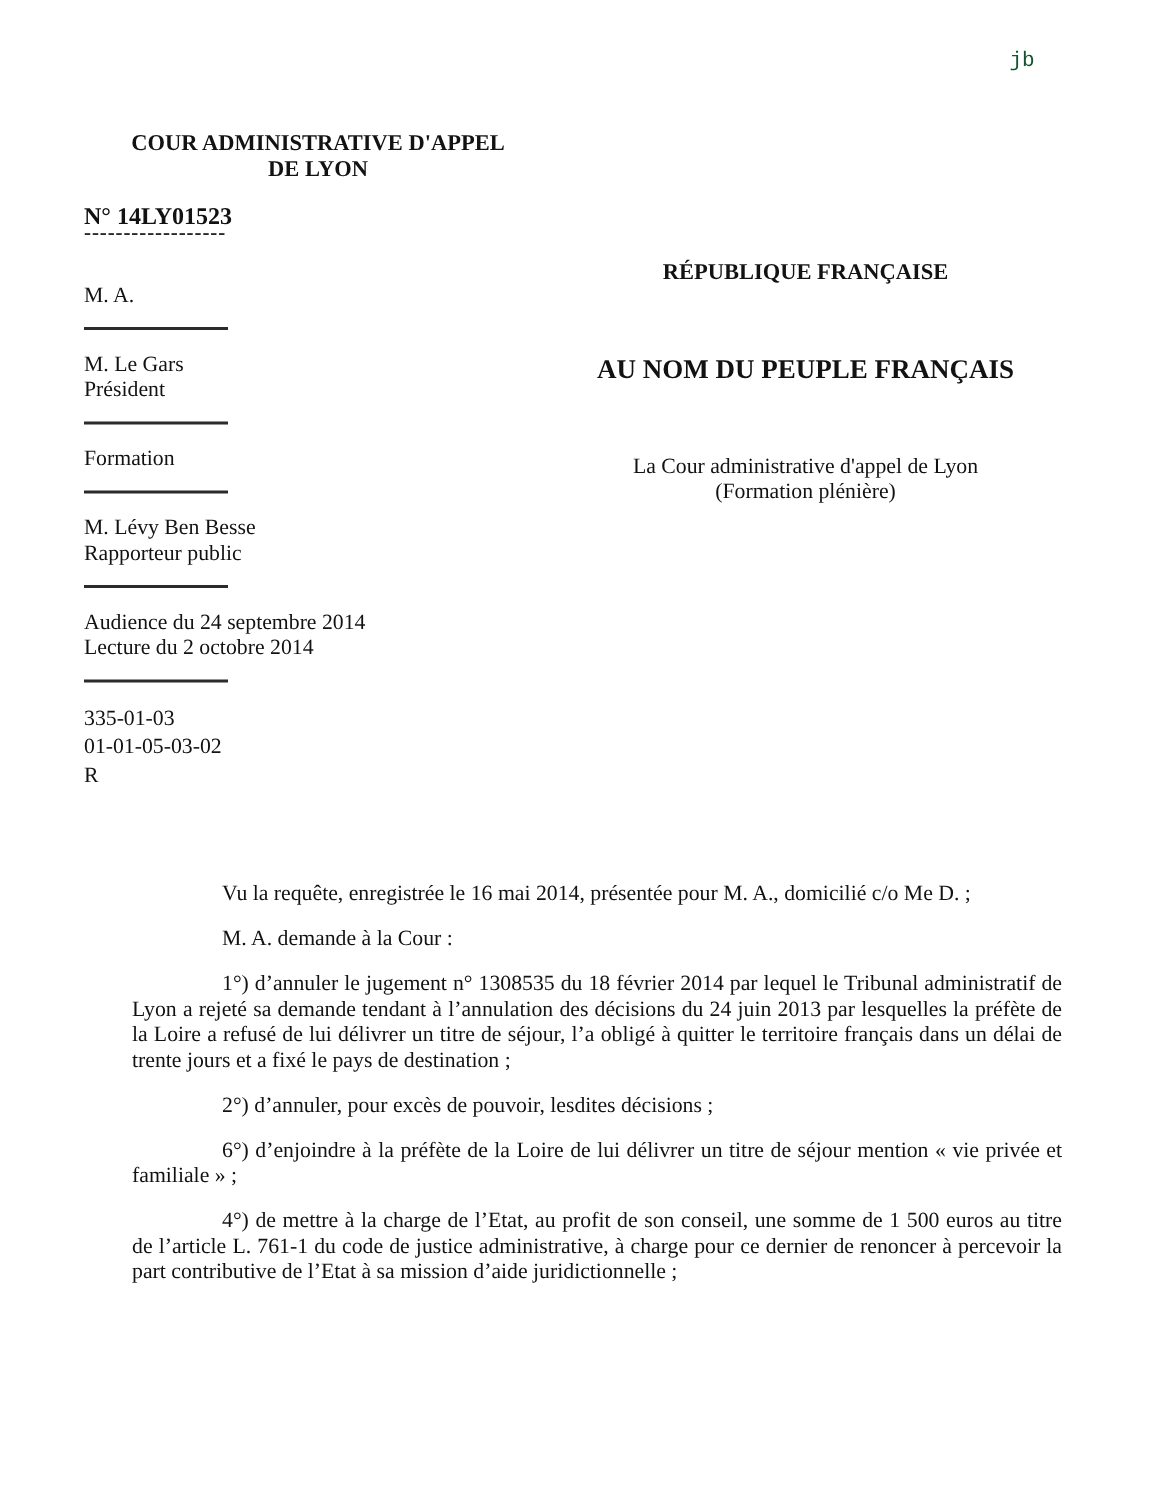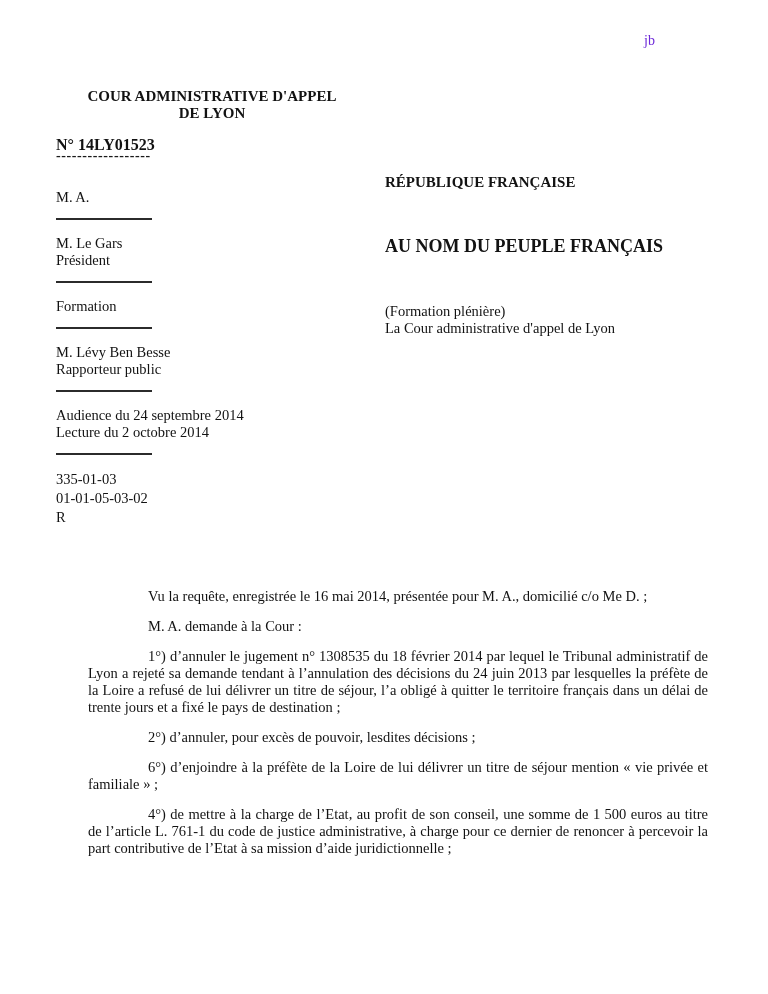--- a/index.html
+++ b/index.html
@@ -13,23 +13,24 @@
     height: 994px;
     background: #ffffff;
     font-family: "Liberation Serif", "DejaVu Serif", serif;
     color: #121212;
     font-size: 14.5px;
     overflow: hidden;
   }
   .jb-mark {
     position: absolute;
     top: 33px;
-    left: 644px;
+    left: 673px;
     font-size: 14px;
-    color: #6d28d9;
+    color: #14532d;
+    font-family: Liberation Mono, monospace;
   }
   .court-header {
     position: absolute;
     left: 56px;
     top: 88px;
     width: 312px;
     text-align: center;
     font-weight: bold;
     font-size: 15px;
     line-height: 17px;
@@ -65,20 +66,21 @@
     height: 0;
   }
   .codes {
     margin-top: 14px;
     line-height: 19px;
   }
   .right-col-item {
     position: absolute;
     left: 385px;
     width: 304px;
+    text-align: center;
     line-height: 17px;
   }
   .republic   { top: 174px; font-weight: bold; font-size: 15px; }
   .motto      { top: 238px; font-weight: bold; font-size: 18px; }
   .court-name { top: 303px; font-size: 14.5px; }
   .doc-body {
     position: absolute;
     left: 88px;
     top: 588px;
     width: 620px;
@@ -137,22 +139,22 @@
     <div class="codes">
       <div>335-01-03</div>
       <div>01-01-05-03-02</div>
       <div>R</div>
     </div>
   </div>
 
   <div class="right-col-item republic">RÉPUBLIQUE FRANÇAISE</div>
   <div class="right-col-item motto">AU NOM DU PEUPLE FRANÇAIS</div>
   <div class="right-col-item court-name">
+    <div>La Cour administrative d'appel de Lyon</div>
     <div>(Formation plénière)</div>
-    <div>La Cour administrative d'appel de Lyon</div>
   </div>
 
   <div class="doc-body">
     <p>Vu la requête, enregistrée le 16 mai 2014, présentée pour M. A., domicilié c/o Me D. ;</p>
     <p>M. A. demande à la Cour :</p>
     <p>1°) d’annuler le jugement n° 1308535 du 18 février 2014 par lequel le Tribunal administratif de Lyon a rejeté sa demande tendant à l’annulation des décisions du 24 juin 2013 par lesquelles la préfète de la Loire a refusé de lui délivrer un titre de séjour, l’a obligé à quitter le territoire français dans un délai de trente jours et a fixé le pays de destination ;</p>
     <p>2°) d’annuler, pour excès de pouvoir, lesdites décisions ;</p>
     <p>6°) d’enjoindre à la préfète de la Loire de lui délivrer un titre de séjour mention « vie privée et familiale » ;</p>
     <p>4°) de mettre à la charge de l’Etat, au profit de son conseil, une somme de 1 500 euros au titre de l’article L. 761-1 du code de justice administrative, à charge pour ce dernier de renoncer à percevoir la part contributive de l’Etat à sa mission d’aide juridictionnelle ;</p>
   </div>

